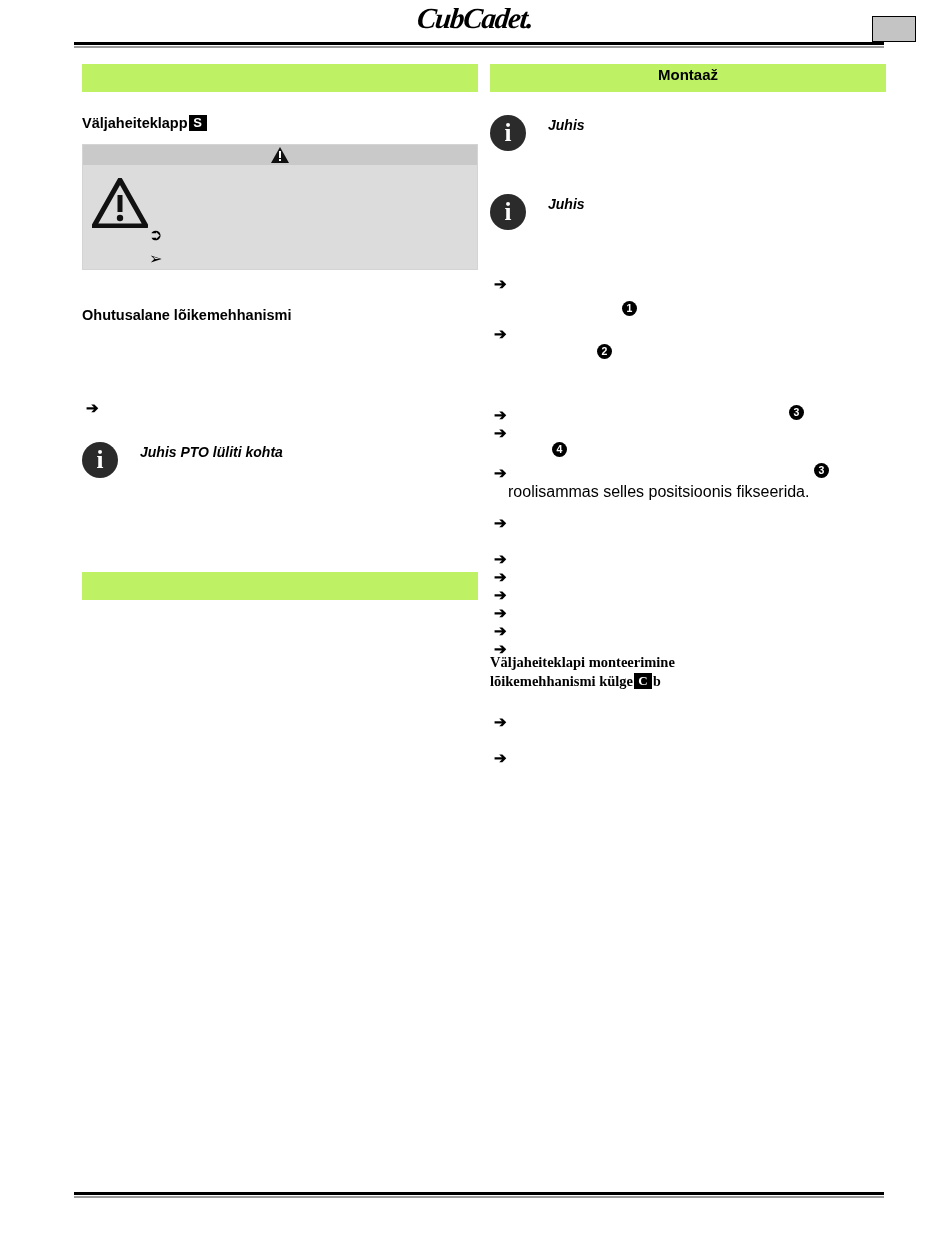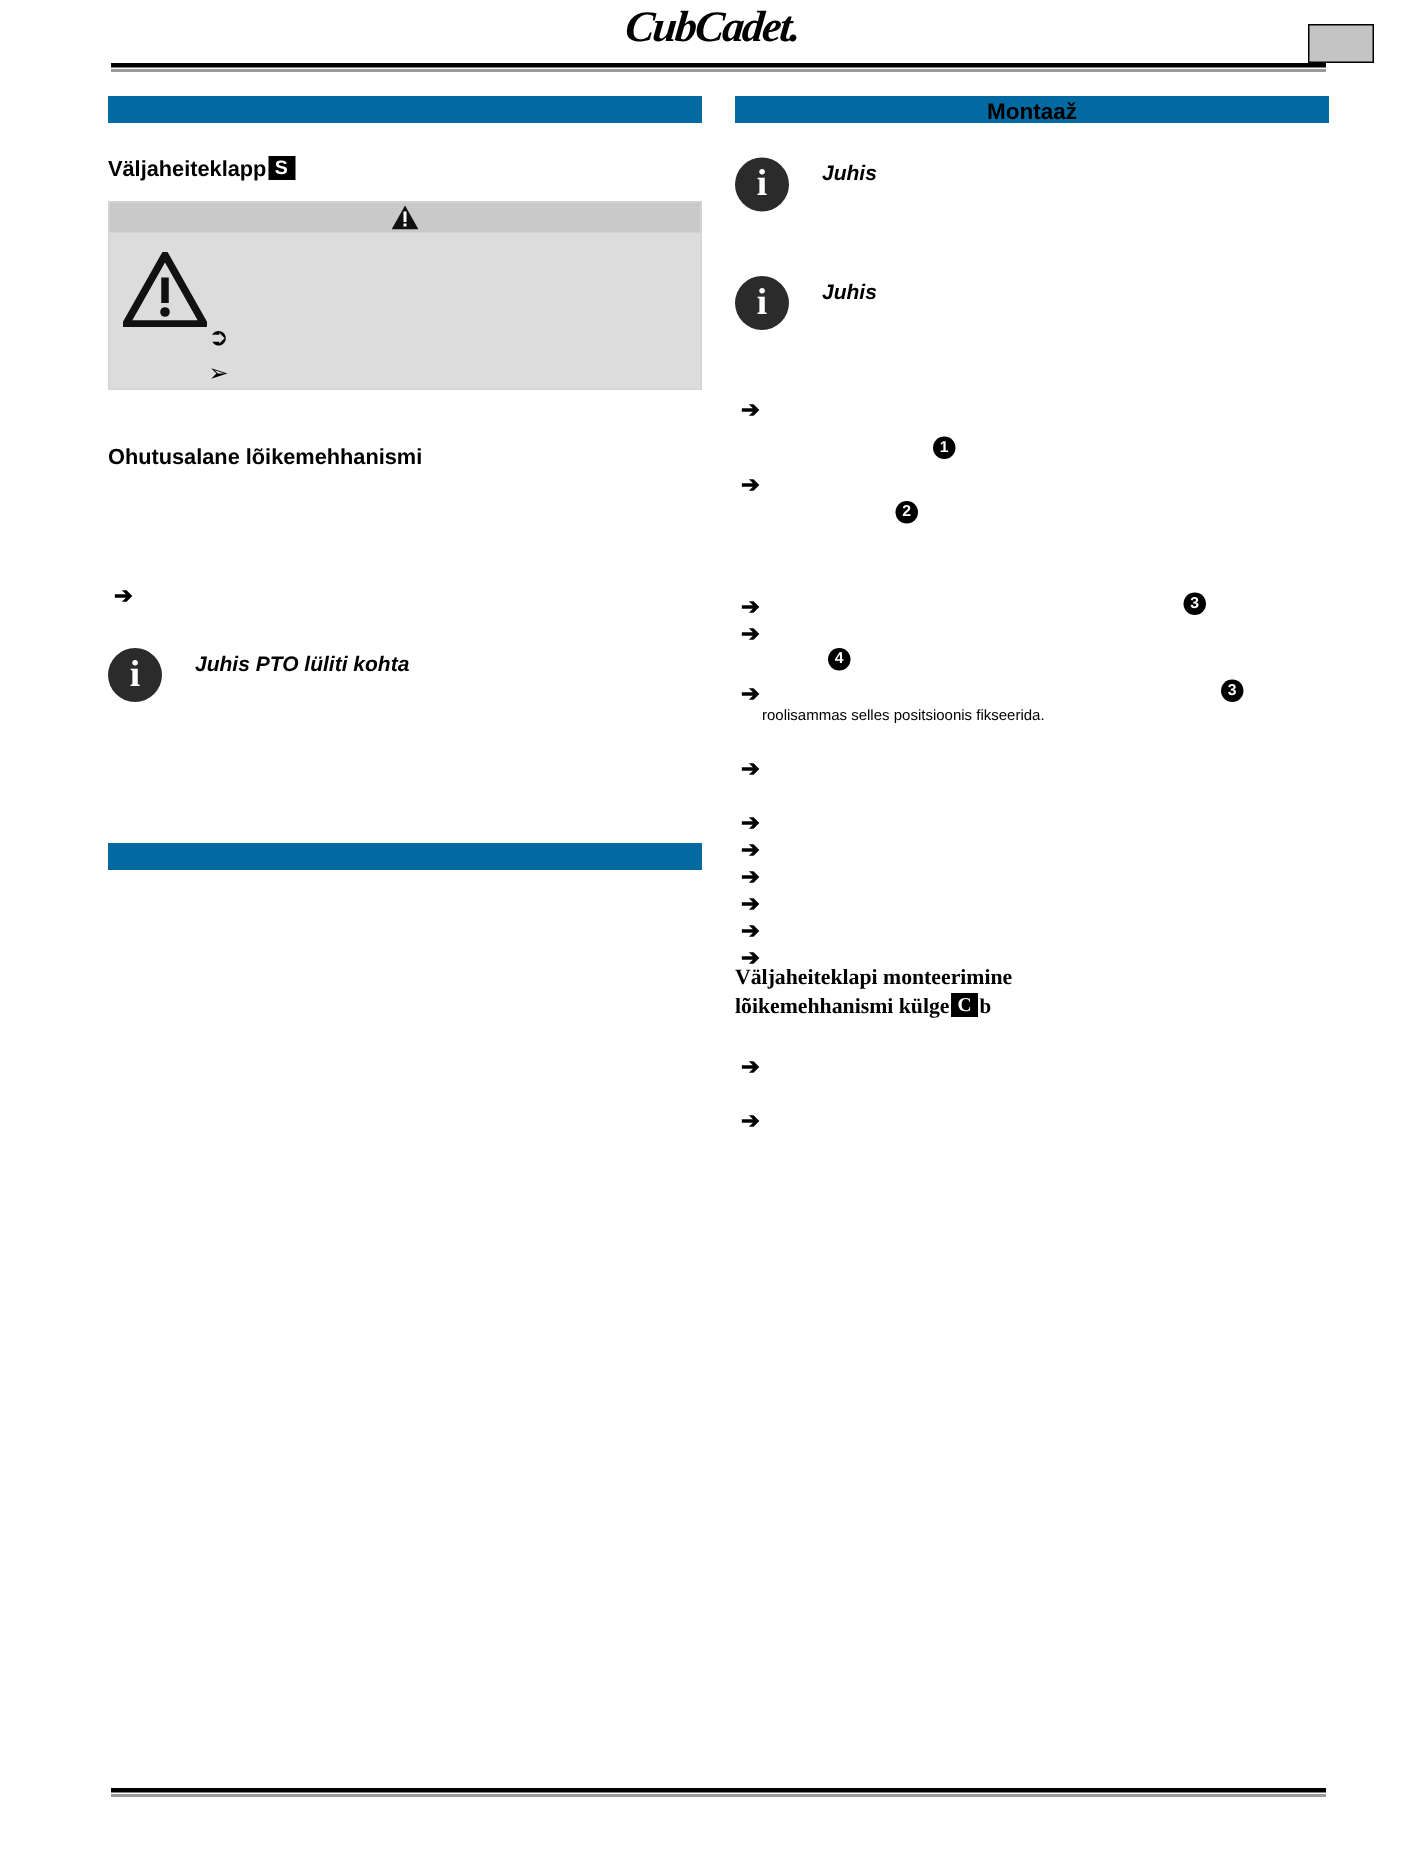--- a/index.html
+++ b/index.html
@@ -64,28 +64,28 @@
     height: 2px;
     background: #9a9a9a;
   }
 
   
   .column {
     position: absolute;
     top: 64px;
     width: 396px;
   }
-  .column-left  { left: 72px; }
+  .column-left  { left: 82px; }
   .column-right { left: 490px; }
 
   
   .section-bar {
     width: 396px;
-    height: 18px;
-    background: #0369a1;
+    height: 28px;
+    background: #bef264;
     text-align: center;
     font-size: 15px;
     font-weight: bold;
     line-height: 21px;
   }
 
   
   .heading {
     font-size: 14.5px;
     font-weight: bold;
@@ -190,21 +190,21 @@
     border-radius: 50%;
     background: #000;
     color: #fff;
     font-size: 10.5px;
     font-weight: bold;
     line-height: 15px;
     text-align: center;
     font-family: "Liberation Sans", sans-serif;
   }
   .body-text {
-    font-size: 10px;
+    font-size: 16px;
     line-height: 1.35;
   }
 
   .abs { position: absolute; }
 
   
   .footer-rule-dark {
     position: absolute;
     left: 74px;
     top: 1192px;

